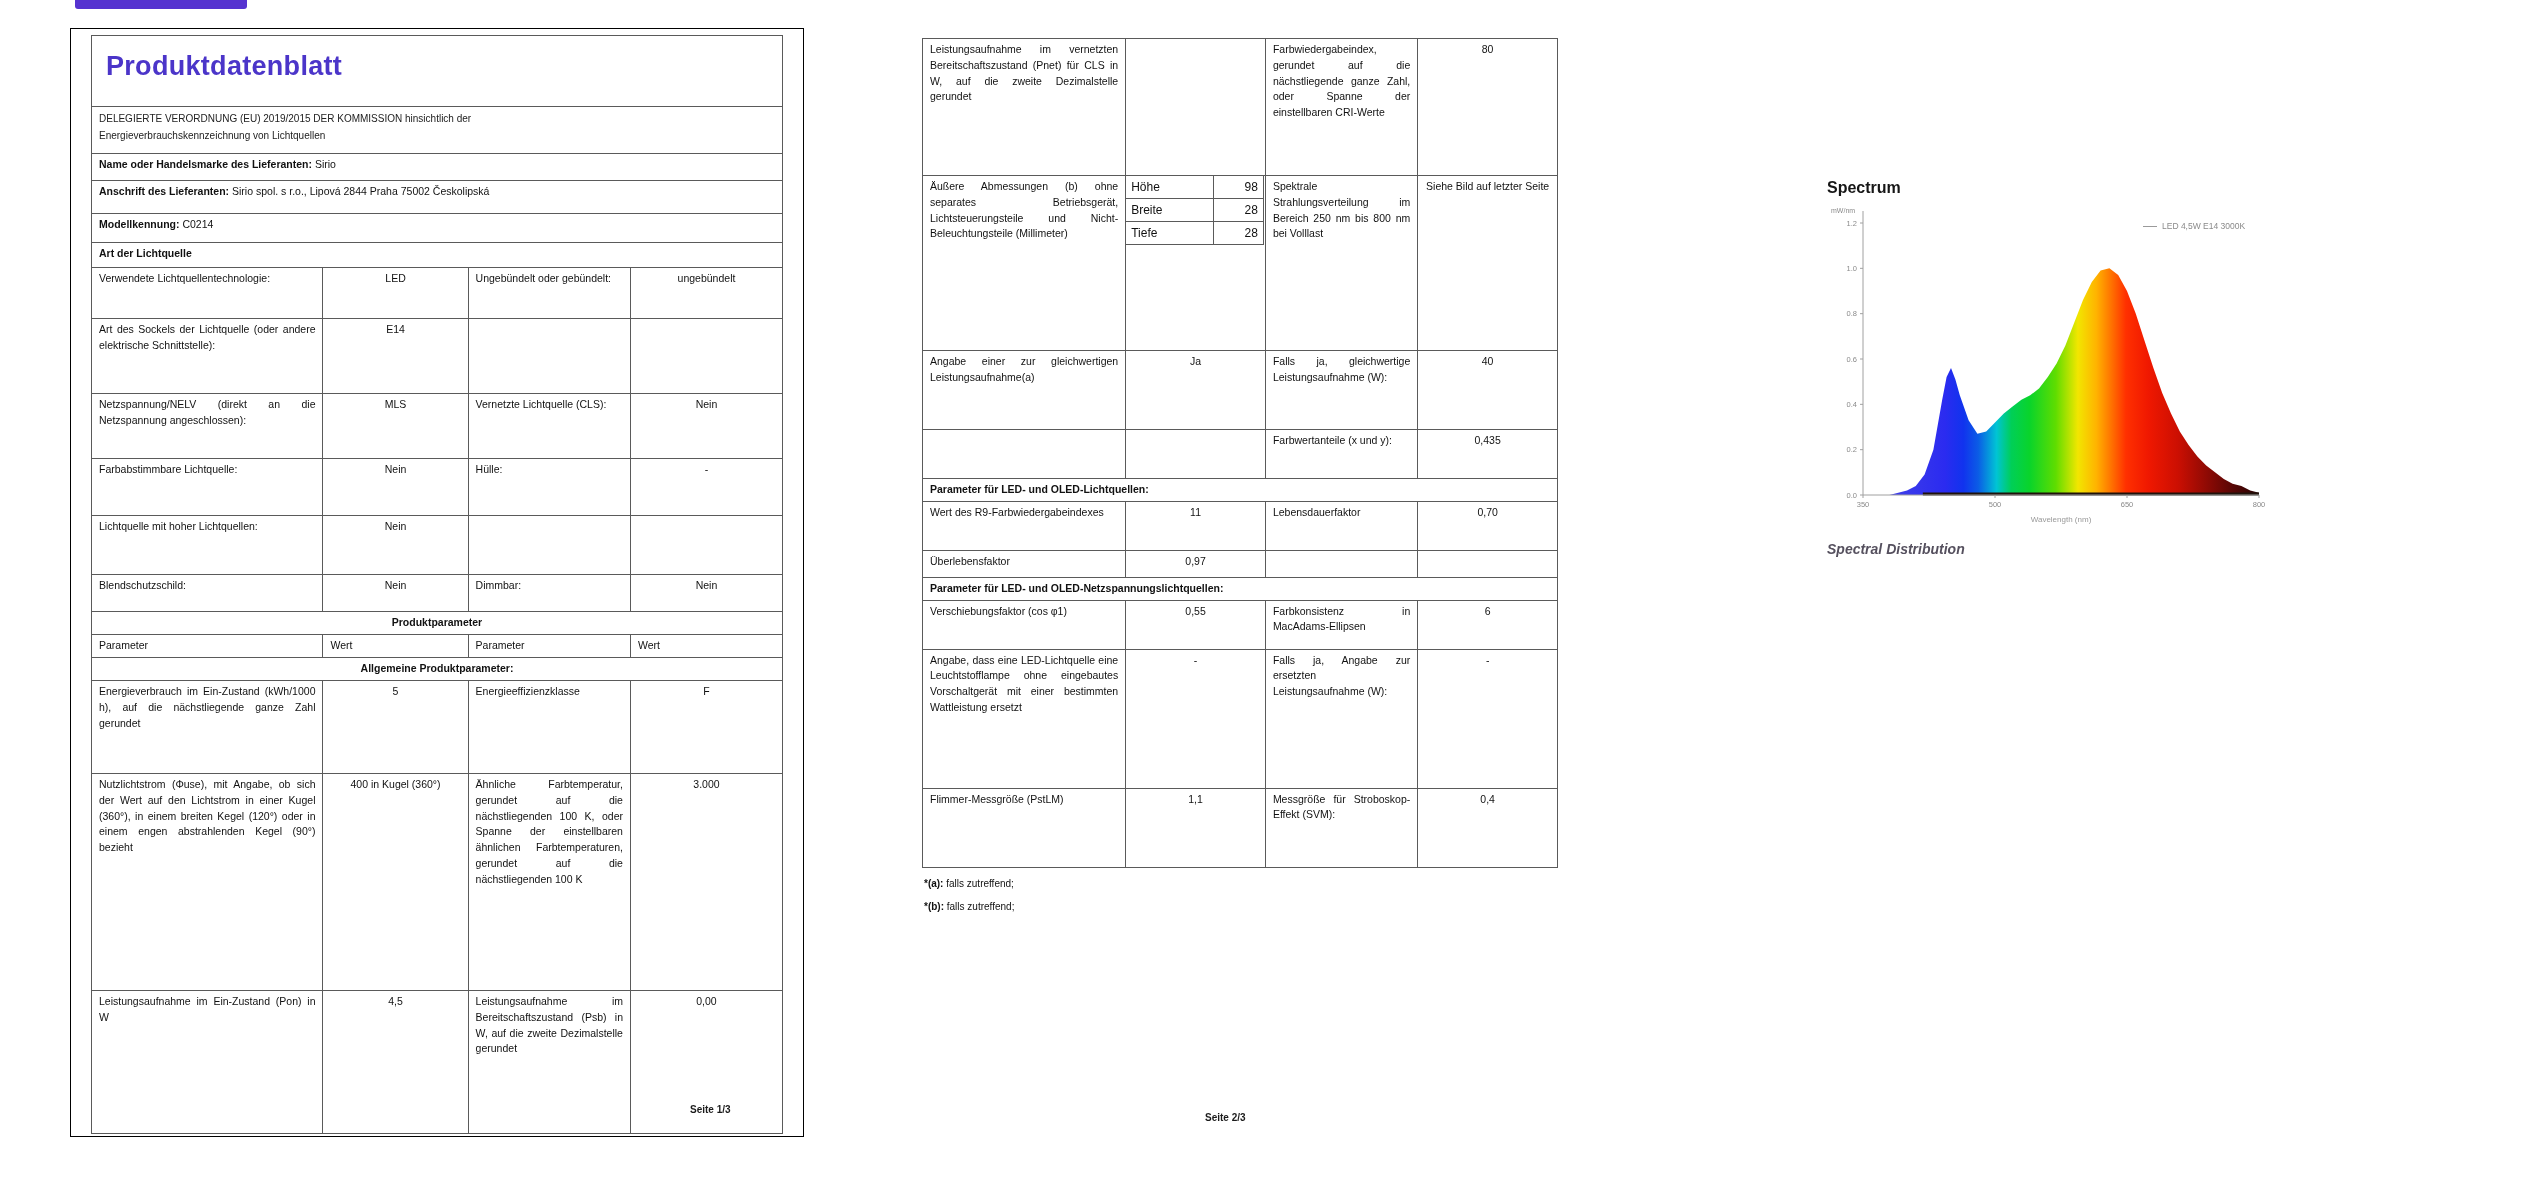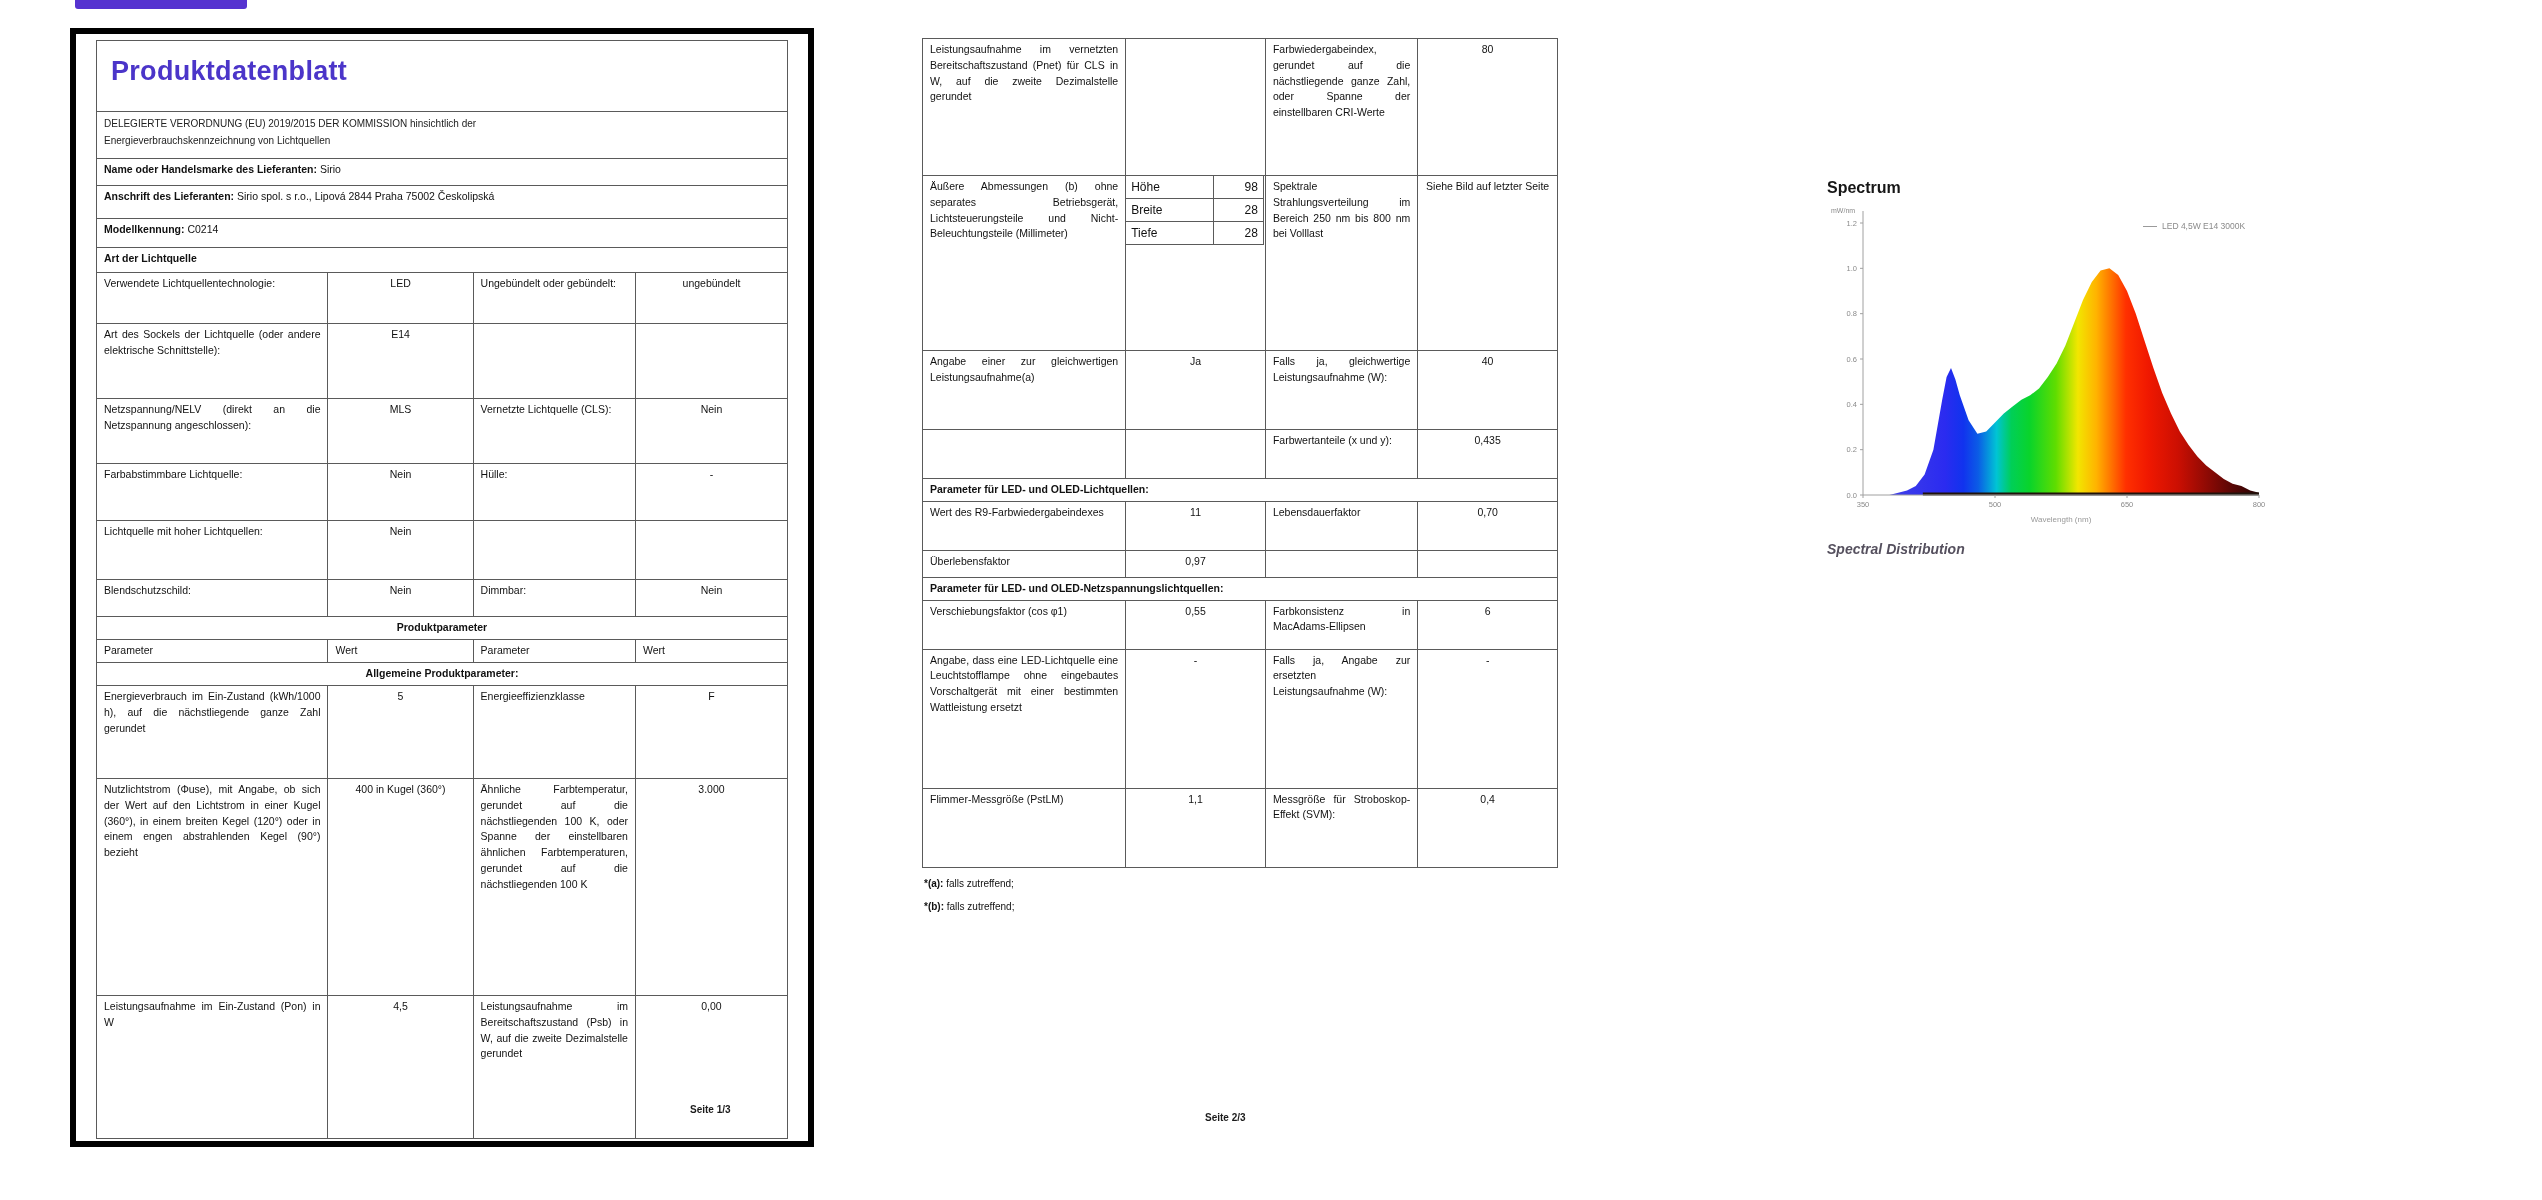--- a/index.html
+++ b/index.html
@@ -2,21 +2,21 @@
 <html><head>
 <meta charset="utf-8">
 <style>
   html,body{margin:0;padding:0;}
   body{
     width:2542px;height:1200px;position:relative;background:#ffffff;
     font-family:"Liberation Sans",sans-serif;color:#111;
     -webkit-font-smoothing:antialiased;
   }
   .page{position:absolute;background:#fff;}
-  #page1{left:70px;top:28px;width:732px;height:1107px;border:6px solid #000000;}
+  #page1{left:70px;top:28px;width:732px;height:1107px;border:1px solid #000000;}
   #page2{left:920px;top:30px;width:700px;height:1080px;}
   #page3{left:1815px;top:175px;width:680px;height:430px;}
 
   table.dt{border-collapse:collapse;width:100%;table-layout:fixed;}
   .dt td{
     border:1px solid #5a5a5a;padding:3px 7px;font-size:10.5px;line-height:1.5;
     vertical-align:top;overflow:hidden;word-wrap:break-word;
   }
   #page1 table.dt{width:692px;margin:6px auto 0 auto;}
   #page2 table.dt{width:636px;margin:8px 0 0 2px;}

